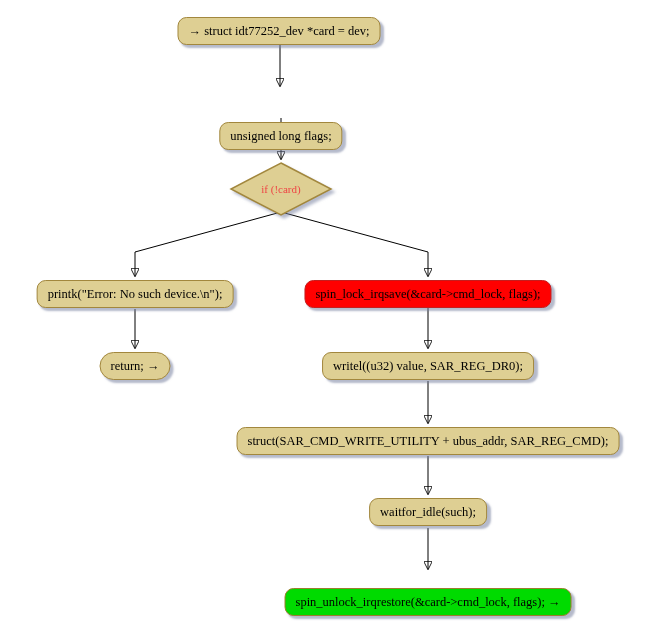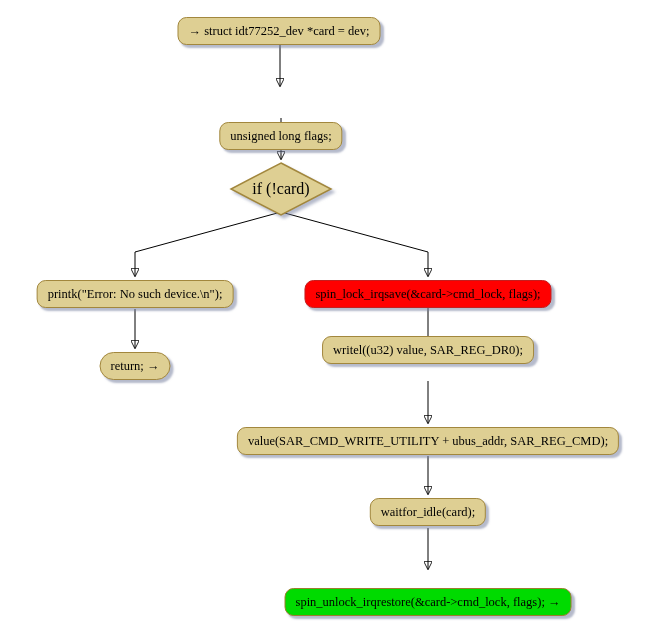--- a/index.html
+++ b/index.html
@@ -35,21 +35,21 @@
   .node.green { background:var(--green-fill,#00DB00); border-color:var(--green-border,#9B7D2E); }
   .diamond-wrap {
     position:absolute;
     transform:translateX(-50%);
     width:104px; height:56px;
   }
   .diamond-wrap svg { display:block; filter:drop-shadow(3px 3px 1.5px rgba(120,130,160,0.55)); }
   .diamond-label {
     position:absolute; left:0; top:0; width:100%; height:100%;
     display:flex; align-items:center; justify-content:center;
-    font-size:16px; color:#000000; white-space:nowrap;
+    font-size:11px; color:#ef4444; white-space:nowrap;
   }
 </style>
 </head>
 <body style="background: rgb(255, 255, 255);">
 
 <div class="canvas">
 
   <svg class="edges" viewBox="0 0 667 622" xmlns="http://www.w3.org/2000/svg">
     <defs>
       <marker id="arrow" viewBox="0 0 10 10" refX="9" refY="5" markerWidth="8.5" markerHeight="8.5" orient="auto-start-reverse">
@@ -77,21 +77,21 @@
     </svg>
     <span class="diamond-label">if (!card)</span>
   </div>
 
   <div class="node" style="left:135px; top:280px;">printk("Error: No such device.\n");</div>
 
   <div class="node" style="left:135px; top:352px;border-radius:14px;">return; →</div>
 
   <div class="node red" style="left:428px; top:280px;">spin_lock_irqsave(&amp;card-&gt;cmd_lock, flags);</div>
 
-  <div class="node" style="left:428px; top:336px;">writel((u32) value, SAR_REG_DR0);</div>
+  <div class="node" style="left:428px; top:352px;">writel((u32) value, SAR_REG_DR0);</div>
 
-  <div class="node" style="left:428px; top:427px;">value(SAR_CMD_WRITE_UTILITY + ubus_addr, SAR_REG_CMD);</div>
+  <div class="node" style="left:428px; top:427px;">struct(SAR_CMD_WRITE_UTILITY + ubus_addr, SAR_REG_CMD);</div>
 
-  <div class="node" style="left:428px; top:498px;">waitfor_idle(card);</div>
+  <div class="node" style="left:428px; top:498px;">waitfor_idle(such);</div>
 
   <div class="node green" style="left:428px; top:573px;margin-top:15px;">spin_unlock_irqrestore(&amp;card-&gt;cmd_lock, flags); →</div>
 
 </div>
 
 </body></html>

